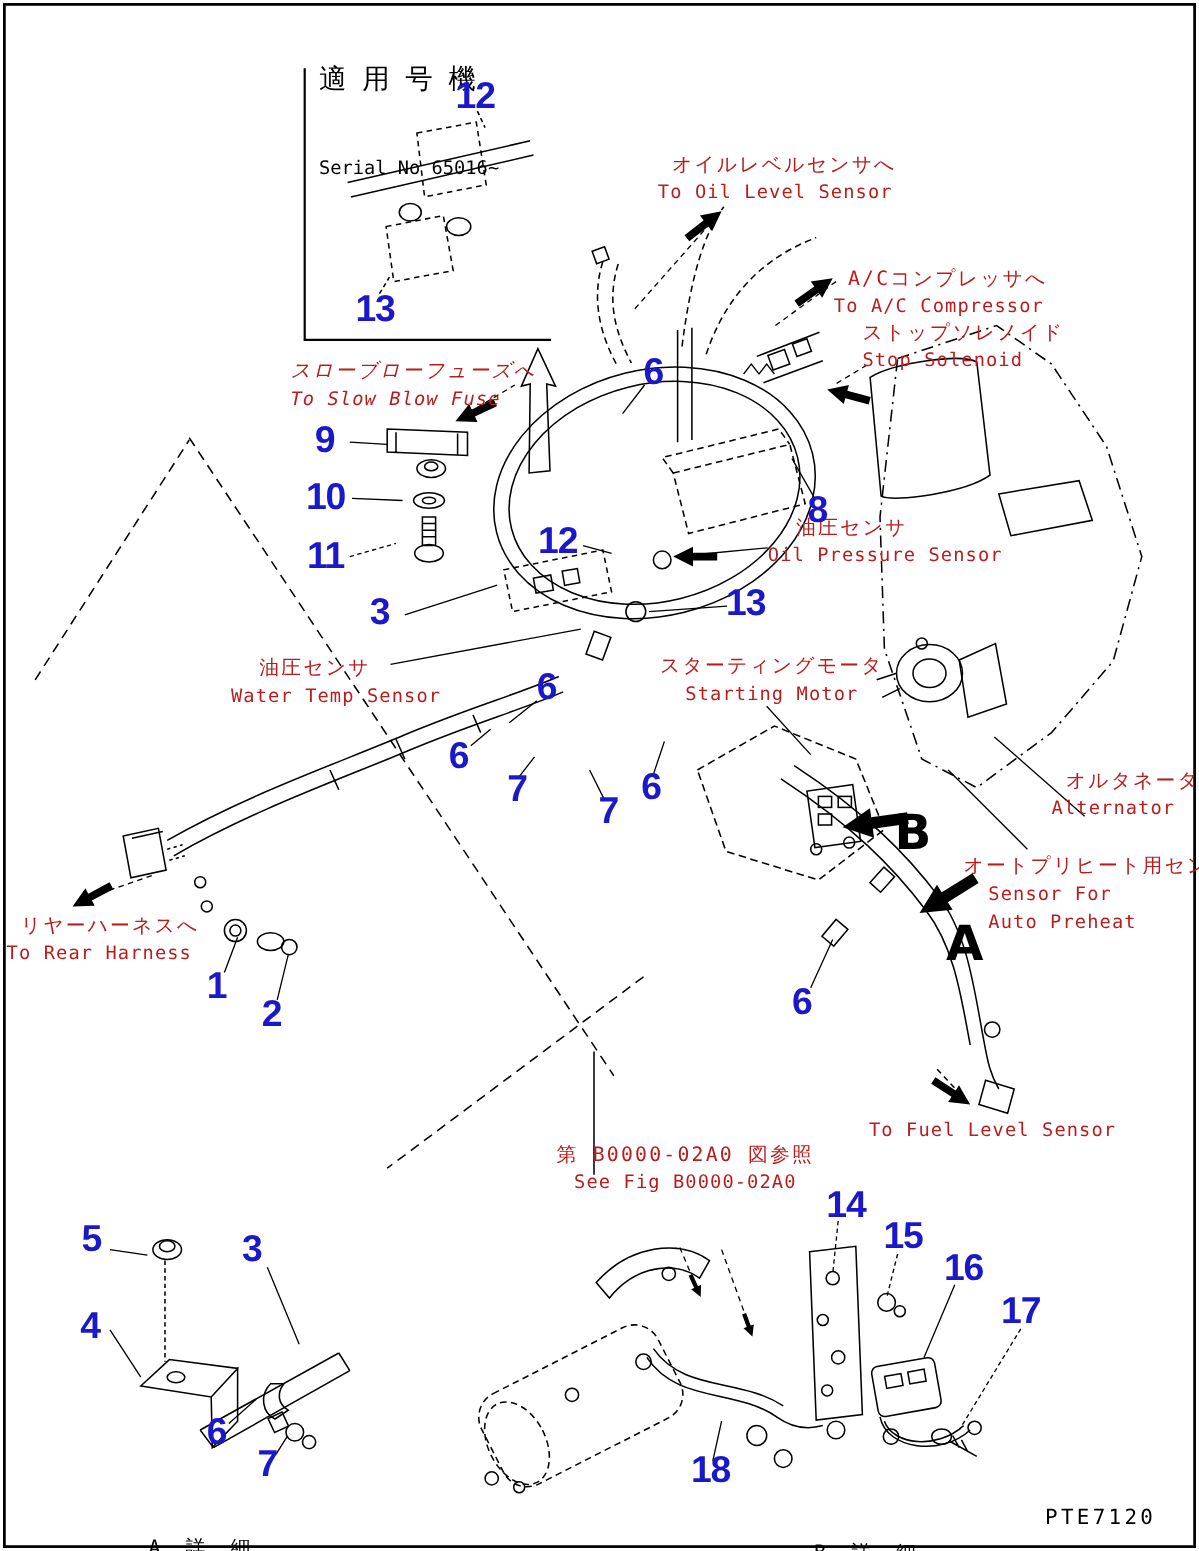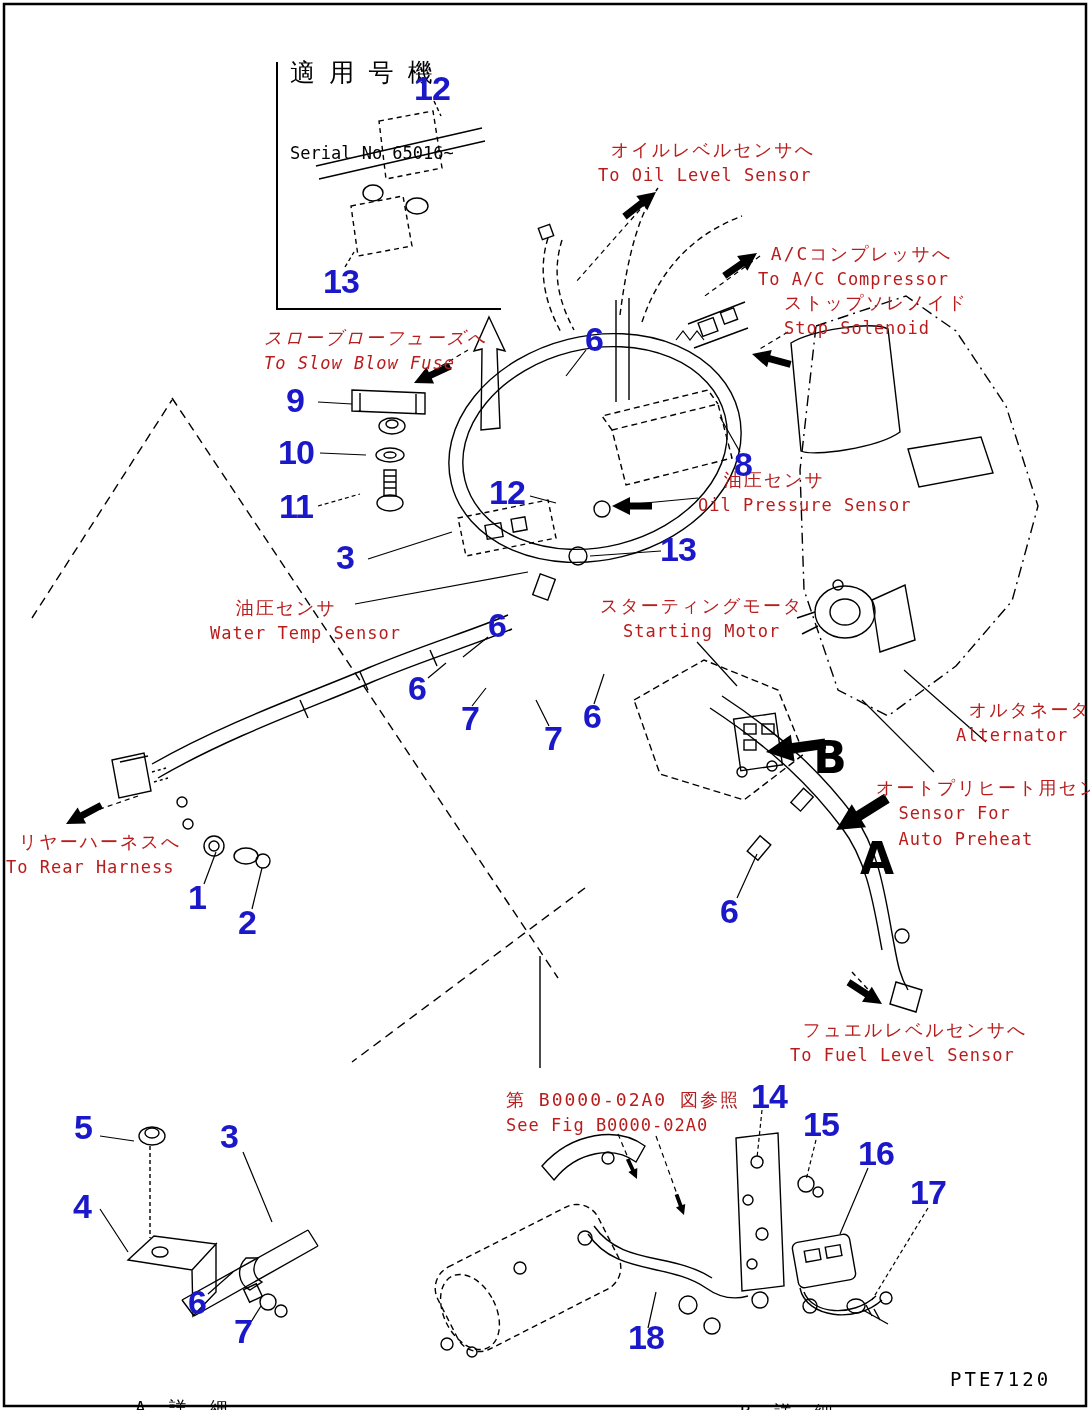--- a/index.html
+++ b/index.html
@@ -195,22 +195,22 @@
       <div class="lbl" style="left: 758px; top: 208px; margin-top: 32px;"><div class="jp"> A/Cコンプレッサへ</div><div>To A/C Compressor</div></div>
       <div class="lbl" style="left: 784px; top: 289px;"><div class="jp">ストップソレノイド</div><div>Stop Solenoid</div></div>
       <div class="lbl" style="left: 264px; top: 324px; font-style: italic;"><div class="jp">スローブローフューズへ</div><div>To Slow Blow Fuse</div></div>
       <div class="lbl" style="left: 698px; top: 466px;"><div class="jp">  油圧センサ</div><div>Oil Pressure Sensor</div></div>
       <div class="lbl" style="left: 210px; top: 594px;"><div class="jp">  油圧センサ</div><div>Water Temp Sensor</div></div>
       <div class="lbl" style="left: 600px; top: 592px; text-align: center;"><div class="jp">スターティングモータ</div><div>Starting Motor</div></div>
       <div class="lbl" style="left: 956px; top: 696px;"><div class="jp"> オルタネータ</div><div>Alternator</div></div>
       <div class="lbl" style="left: 876px; top: 774px;"><div class="jp">オートプリヒート用センサ</div><div>  Sensor For
   Auto Preheat</div></div>
       <div class="lbl" style="left: 6px; top: 828px;"><div class="jp"> リヤーハーネスへ</div><div>To Rear Harness</div></div>
-      <div class="lbl" style="left: 790px; top: 1016px;"><div class="jp"> フュエルレベルセンサへ</div><div>To Fuel Level Sensor</div></div>
-      <div class="lbl" style="left: 506px; top: 1086px;"><div class="jp">第 B0000-02A0 図参照</div><div>See Fig B0000-02A0</div></div>
+      <div class="lbl" style="left: 790px; top: 1016px;"><div>To Fuel Level Sensor</div></div>
+      <div class="lbl" style="left: 506px; top: 1036px; text-align: center;"><div class="jp">第 B0000-02A0 図参照</div><div>See Fig B0000-02A0</div></div>
     </div>
 
   <div id="callouts">
       <span class="callout" style="left: 432px; top: 88px;">12</span>
       <span class="callout" style="left: 341px; top: 281px;">13</span>
       <span class="callout" style="left: 594px; top: 339px;">6</span>
       <span class="callout" style="left: 295px; top: 400px;">9</span>
       <span class="callout" style="left: 296px; top: 452px; text-align: center;">10</span>
       <span class="callout" style="left: 296px; top: 506px;">11</span>
       <span class="callout" style="left: 507px; top: 492px;">12</span>

